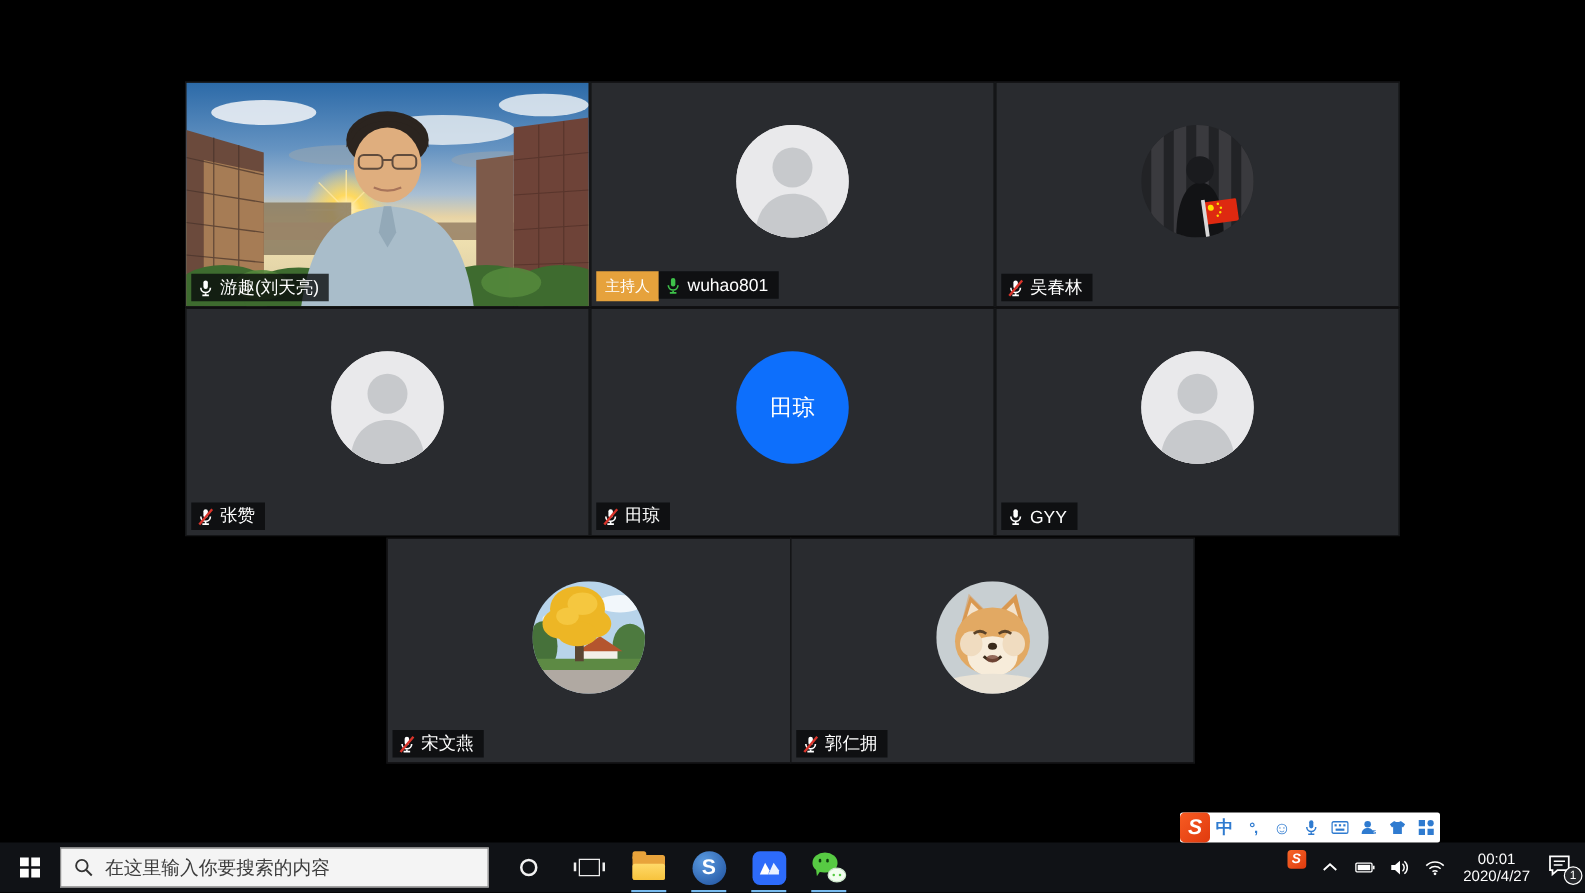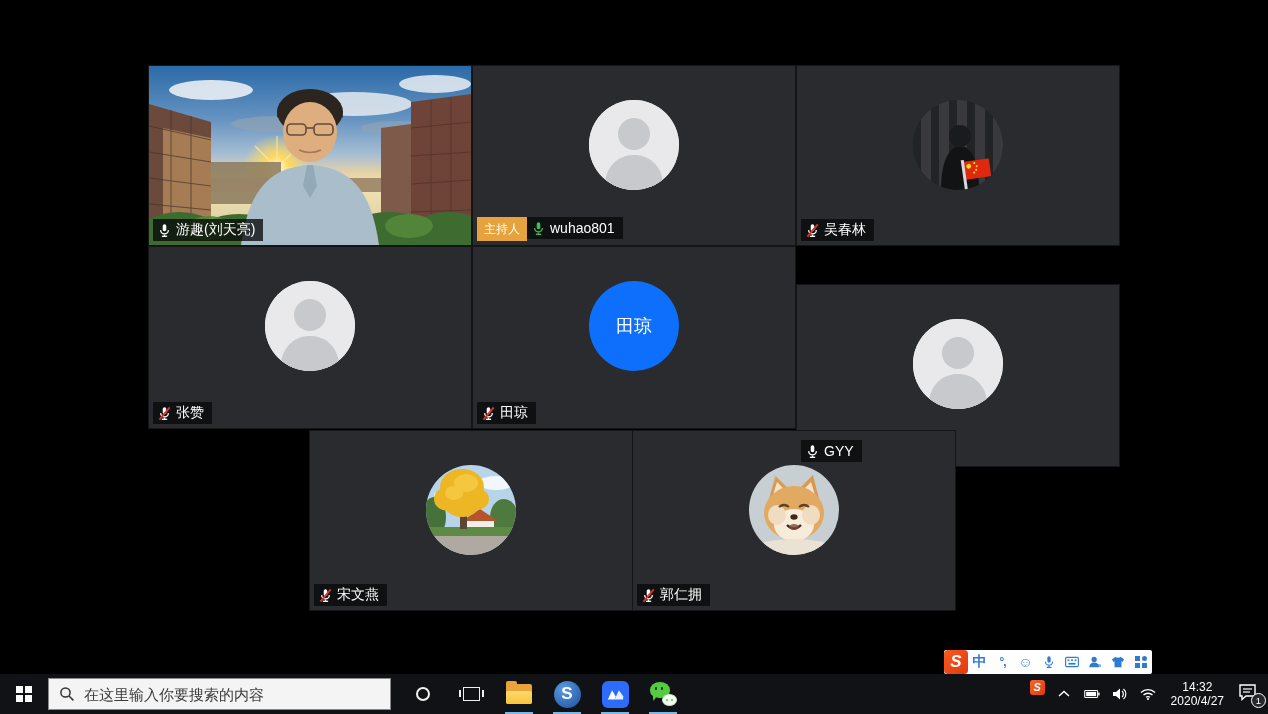--- a/index.html
+++ b/index.html
@@ -24,21 +24,21 @@
 
   
   .meeting-area { position:absolute; left:0; top:38px; width:1268px; height:636px; background:#000; }
 
   .tile { position:absolute; background:#292b2f; outline:1px solid #141517; overflow:hidden; }
   .t1 { left:149px; top:28px;  width:322px; height:179px; }
   .t2 { left:473px; top:28px;  width:322px; height:179px; }
   .t3 { left:797px; top:28px;  width:322px; height:179px; }
   .t4 { left:149px; top:209px; width:322px; height:181px; }
   .t5 { left:473px; top:209px; width:322px; height:181px; }
-  .t6 { left:797px; top:209px; width:322px; height:181px;margin-top:38px; }
+  .t6 { left:797px; top:209px; width:322px; height:181px; }
   .t7 { left:310px; top:393px; width:322px; height:179px; }
   .t8 { left:633px; top:393px; width:322px; height:179px; }
 
   .name-strip { position:absolute; left:4px; bottom:4px; display:flex; align-items:stretch; z-index:3; }
   .host-badge { background:#e6a23c; color:#fff; font-size:12px; display:flex; align-items:center;
     padding:12px 7px; height:22px; }
   .name-label { background:rgba(8,9,10,.78); color:#fff; font-size:14px; height:22px;
     display:flex; align-items:center; gap:4px; padding:0 8px 0 4px; }
   svg.mic { width:15px; height:15px; flex:0 0 auto; }
   .mic-on { color:#ffffff; } .mic-speak { color:#3ec24a; } .mic-muted { color:#ffffff; }
@@ -552,21 +552,21 @@
             <path d="M10,4 A4,4 0 0 1 10,10 M11.5,2 A6.5,6.5 0 0 1 11.5,12" fill="none" stroke="#fff" stroke-width="1.2"></path>
           </svg>
       </span>
       <span class="tray-ic">
         <svg viewBox="0 0 16 12">
             <path d="M1,4.5 A10,10 0 0 1 15,4.5 M3.5,7 A6.6,6.6 0 0 1 12.5,7 M6,9.3 A3.4,3.4 0 0 1 10,9.3" fill="none" stroke="#fff" stroke-width="1.3"></path>
             <circle cx="8" cy="11" r="1.1" fill="#fff"></circle>
           </svg>
       </span>
       <div class="tray-clock">
-        <div>14:32</div>
+        <div>00:01</div>
         <div>2020/4/27</div>
       </div>
       <div class="action-ctr">
         <svg viewBox="0 0 19 19">
           <path d="M2,2 L17,2 L17,13 L8,13 L4,16.5 L4,13 L2,13 Z" fill="none" stroke="#fff" stroke-width="1.4"></path>
           <line x1="5" y1="6" x2="14" y2="6" stroke="#fff" stroke-width="1.2"></line>
           <line x1="5" y1="9" x2="12" y2="9" stroke="#fff" stroke-width="1.2"></line>
         </svg>
         <span class="badge">1</span>
       </div>

